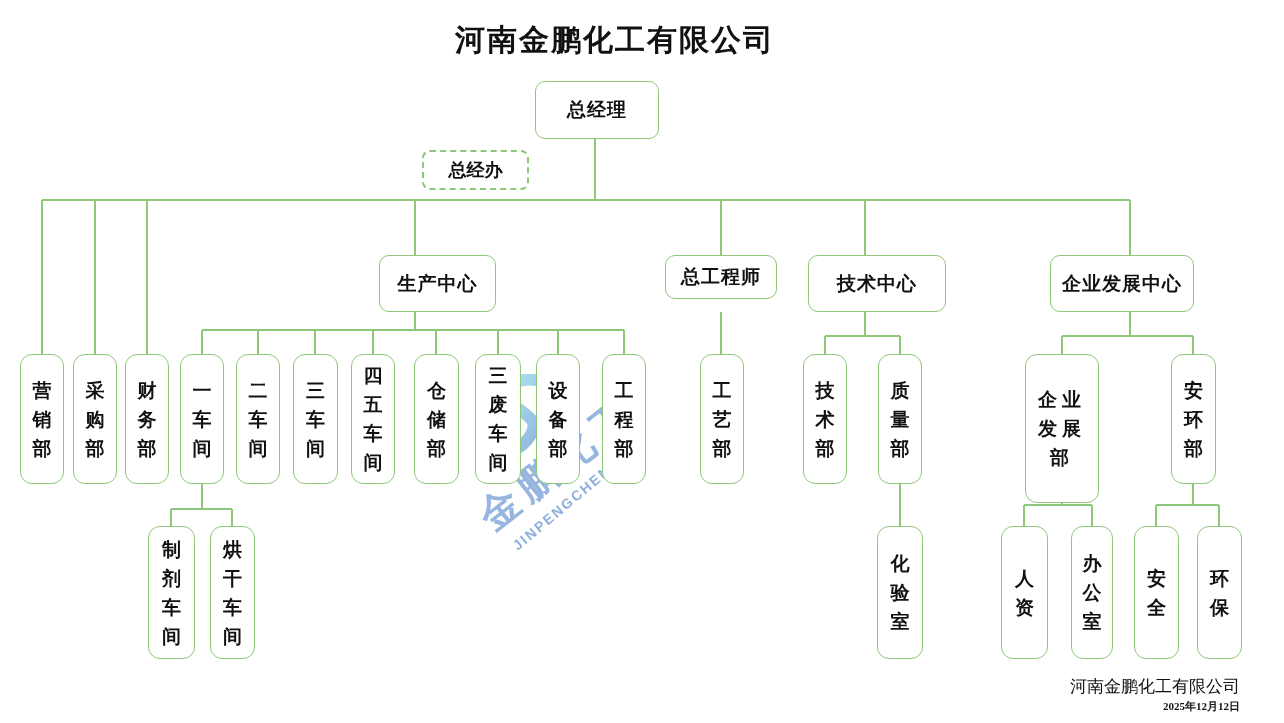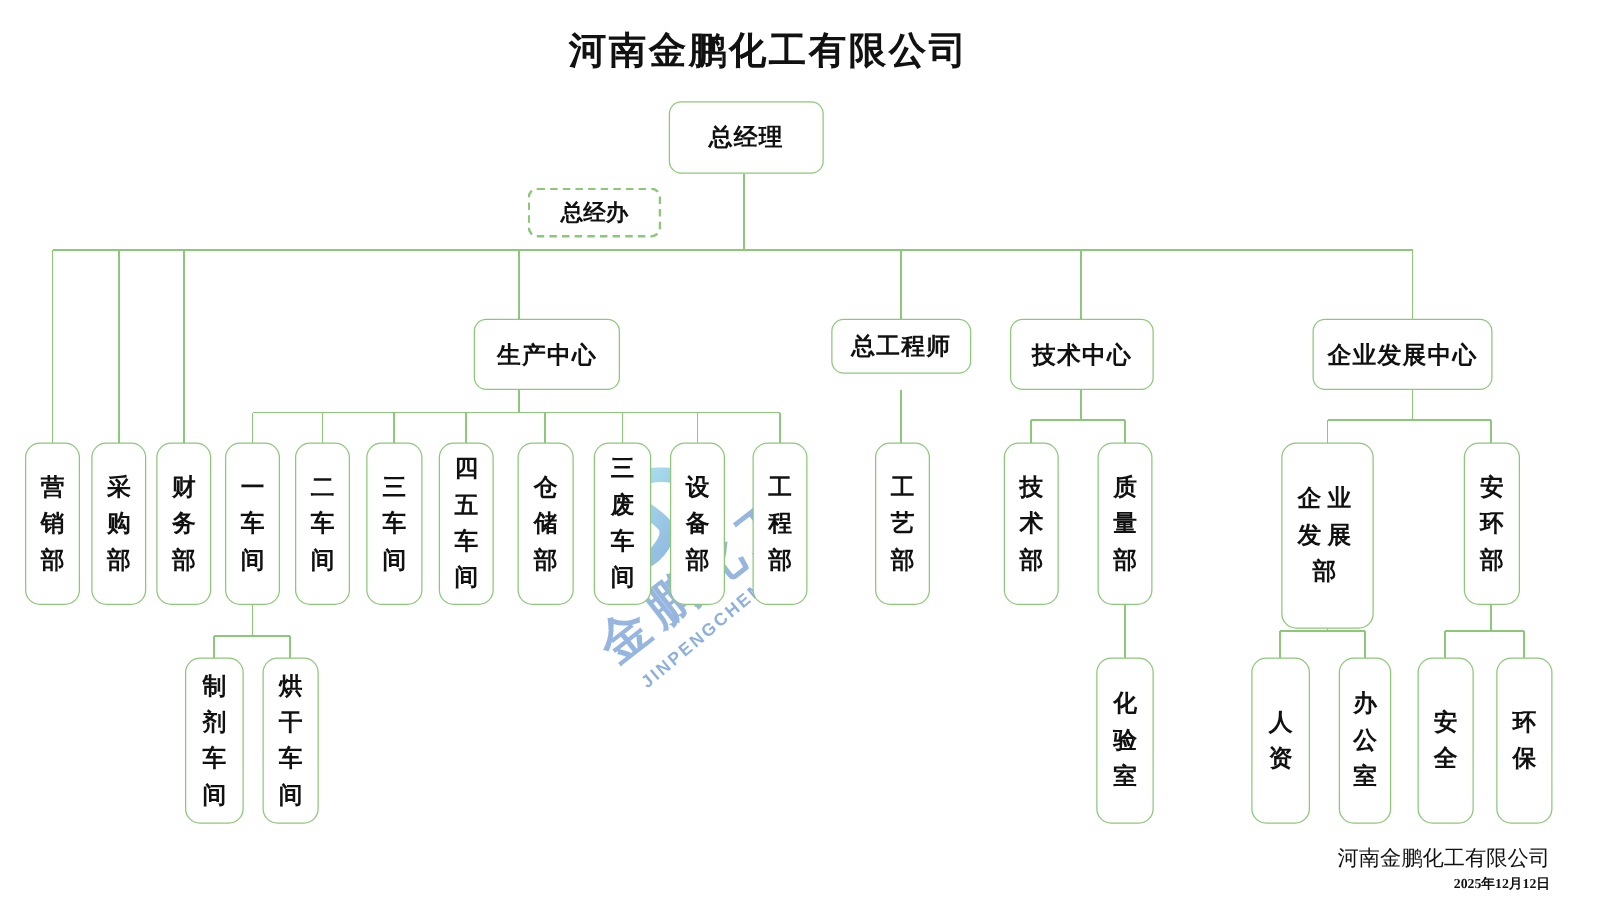--- a/index.html
+++ b/index.html
@@ -95,21 +95,21 @@
   <div class="node dashed" style="left:422px;top:150px;width:107px;height:40px;font-family:Liberation Serif, serif;">
       <span>总经办</span>
     </div>
 
   <div class="node h" style="left:357px;top:255px;width:117px;height:57px;margin-left:22px;">
       <span>生产中心</span>
     </div>
   <div class="node h" style="left:665px;top:255px;width:112px;height:44px;">
       <span>总工程师</span>
     </div>
-  <div class="node h" style="left:808px;top:255px;width:115px;height:57px;">
+  <div class="node h" style="left:808px;top:255px;width:138px;height:57px;">
       <span>技术中心</span>
     </div>
   <div class="node h" style="left:1050px;top:255px;width:144px;height:57px;">
       <span>企业发展中心</span>
     </div>
 
   <div class="node v" style="left:20px;top:354px;width:44px;height:130px;">
       <span>营
 销
 部</span>

